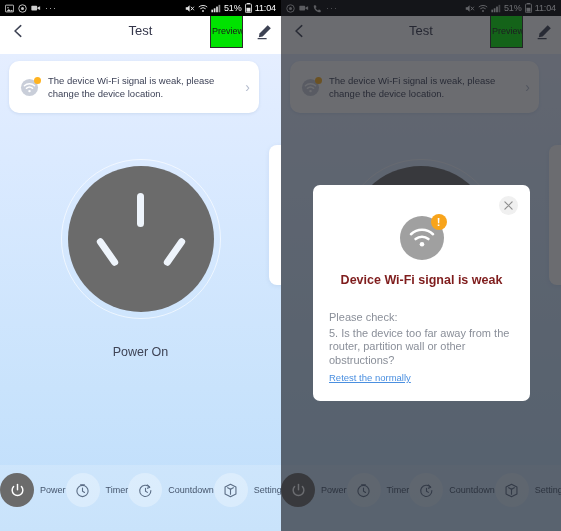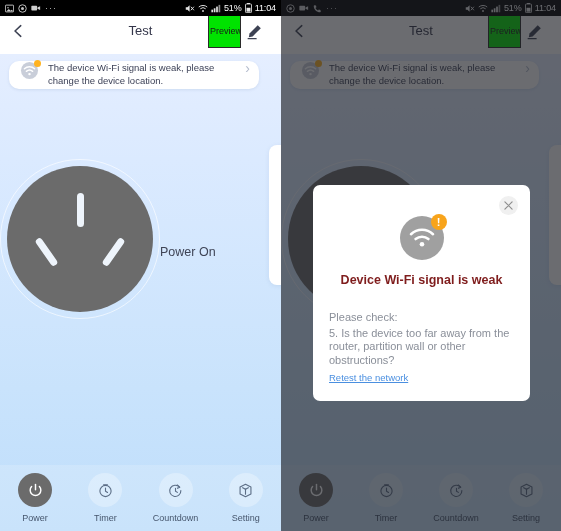--- a/index.html
+++ b/index.html
@@ -34,42 +34,42 @@
     display: flex; align-items: center; z-index: 30;
   }
   .appbar-back {
     width: 38px; height: 38px; display: flex; align-items: center; justify-content: center;
   }
   .appbar-title {
     position: absolute; left: 0; right: 0; text-align: center;
     font-size: 13px; color: #34364a; line-height: 38px; pointer-events: none;
   }
   .appbar-actions {
-    margin-left: auto; display: flex; align-items: center; gap: 2px;
-    padding-right: 16px; position: relative; z-index: 31;
+    margin-left: auto; display: flex; align-items: center; gap: 10px;
+    padding-right: 6px; position: relative; z-index: 31;
   }
   .preview-badge {
     background: #00e300; border: 1px solid #2a2a2a;
     color: #1a1a1a; font-size: 9px; line-height: 1;
     padding: 11px 2px 11px 1px; width: 33px; text-align: center;
     overflow: hidden; white-space: nowrap;
   }
   .pen-btn { width: 22px; height: 30px; display: flex; align-items: center; justify-content: center; }
 
   
   .content {
     position: absolute; top: 54px; left: 0; right: 0; bottom: 0;
     background: linear-gradient(180deg, #e5eeff 0%, #dbeaff 22%, #c9e3fc 70%, #bfdefb 100%);
   }
 
   
   .banner {
-    position: absolute; top: 7px; left: 9px; right: 22px; height: 28px;
+    position: absolute; top: 7px; left: 9px; right: 22px; height: 52px;
     background: #ffffff; border-radius: 10px;
-    display: flex; align-items: flex-start; padding: 0 9px 0 11px;
+    display: flex; align-items: center; padding: 0 9px 0 11px;
     box-shadow: 0 1px 3px rgba(110,140,180,.18);
   }
   .banner-icon { position: relative; width: 19px; height: 19px; flex: 0 0 19px; }
   .banner-dot {
     position: absolute; top: -1px; right: -2px; width: 7px; height: 7px;
     background: #ffb321; border-radius: 50%;
   }
   .banner-text {
     margin-left: 9px; font-size: 9.5px; line-height: 13px; color: #3d4257; flex: 1;
   }
@@ -78,21 +78,21 @@
   
   .peek-card {
     position: absolute; top: 91px; right: -10px; width: 22px; height: 140px;
     background: #fff; border-radius: 8px;
     box-shadow: 0 1px 4px rgba(110,140,180,.16);
   }
 
   
   .socket-wrap {
     position: absolute; top: 105px; left: 0; right: 0;
-    display: flex; flex-direction: row; align-items: center;
+    display: flex; flex-direction: column; align-items: center;
   }
   .socket-ring {
     width: 160px; height: 160px; border-radius: 50%;
     border: 1.5px solid rgba(255,255,255,.62);
     display: flex; align-items: center; justify-content: center;
   }
   .socket-body {
     width: 146px; height: 146px; border-radius: 50%;
     background: #6b6b6b; position: relative;
   }
@@ -104,21 +104,21 @@
     margin-top: 26px; font-size: 12.5px; color: #3f4456;
   }
 
   
   .bottomnav {
     position: absolute; left: 0; right: 0; bottom: 0; height: 66px;
     background: rgba(255,255,255,.17);
     display: flex; align-items: flex-start; padding-top: 8px;
   }
   .navitem {
-    flex: 1; display: flex; flex-direction: column; align-items: center; gap: 6px;
+    flex: 1; display: flex; flex-direction: row; align-items: center; gap: 6px;
   }
   .nav-circle {
     width: 34px; height: 34px; border-radius: 50%;
     background: rgba(255,255,255,.30);
     display: flex; align-items: center; justify-content: center;
   }
   .nav-circle.active { background: #6b6b6b; }
   .nav-label { font-size: 9px; color: #46566d; }
 
   
@@ -451,18 +451,18 @@
                 <circle cx="13" cy="16.3" r="2.3" fill="#fff"></circle>
               </svg>
           </div>
           <div class="dlg-badge">!</div>
         </div>
       </div>
       <div class="dlg-title">Device Wi-Fi signal is weak</div>
       <div class="dlg-body">
         <div class="dlg-line">Please check:</div>
         <div class="dlg-line">5. Is the device too far away from the router, partition wall or other obstructions?</div>
-        <a class="dlg-link" href="#">Retest the network</a>
+        <a class="dlg-link" href="#">Retest the normally</a>
       </div>
     </div>
 
   </div>
 </div>
 
 </body></html>

